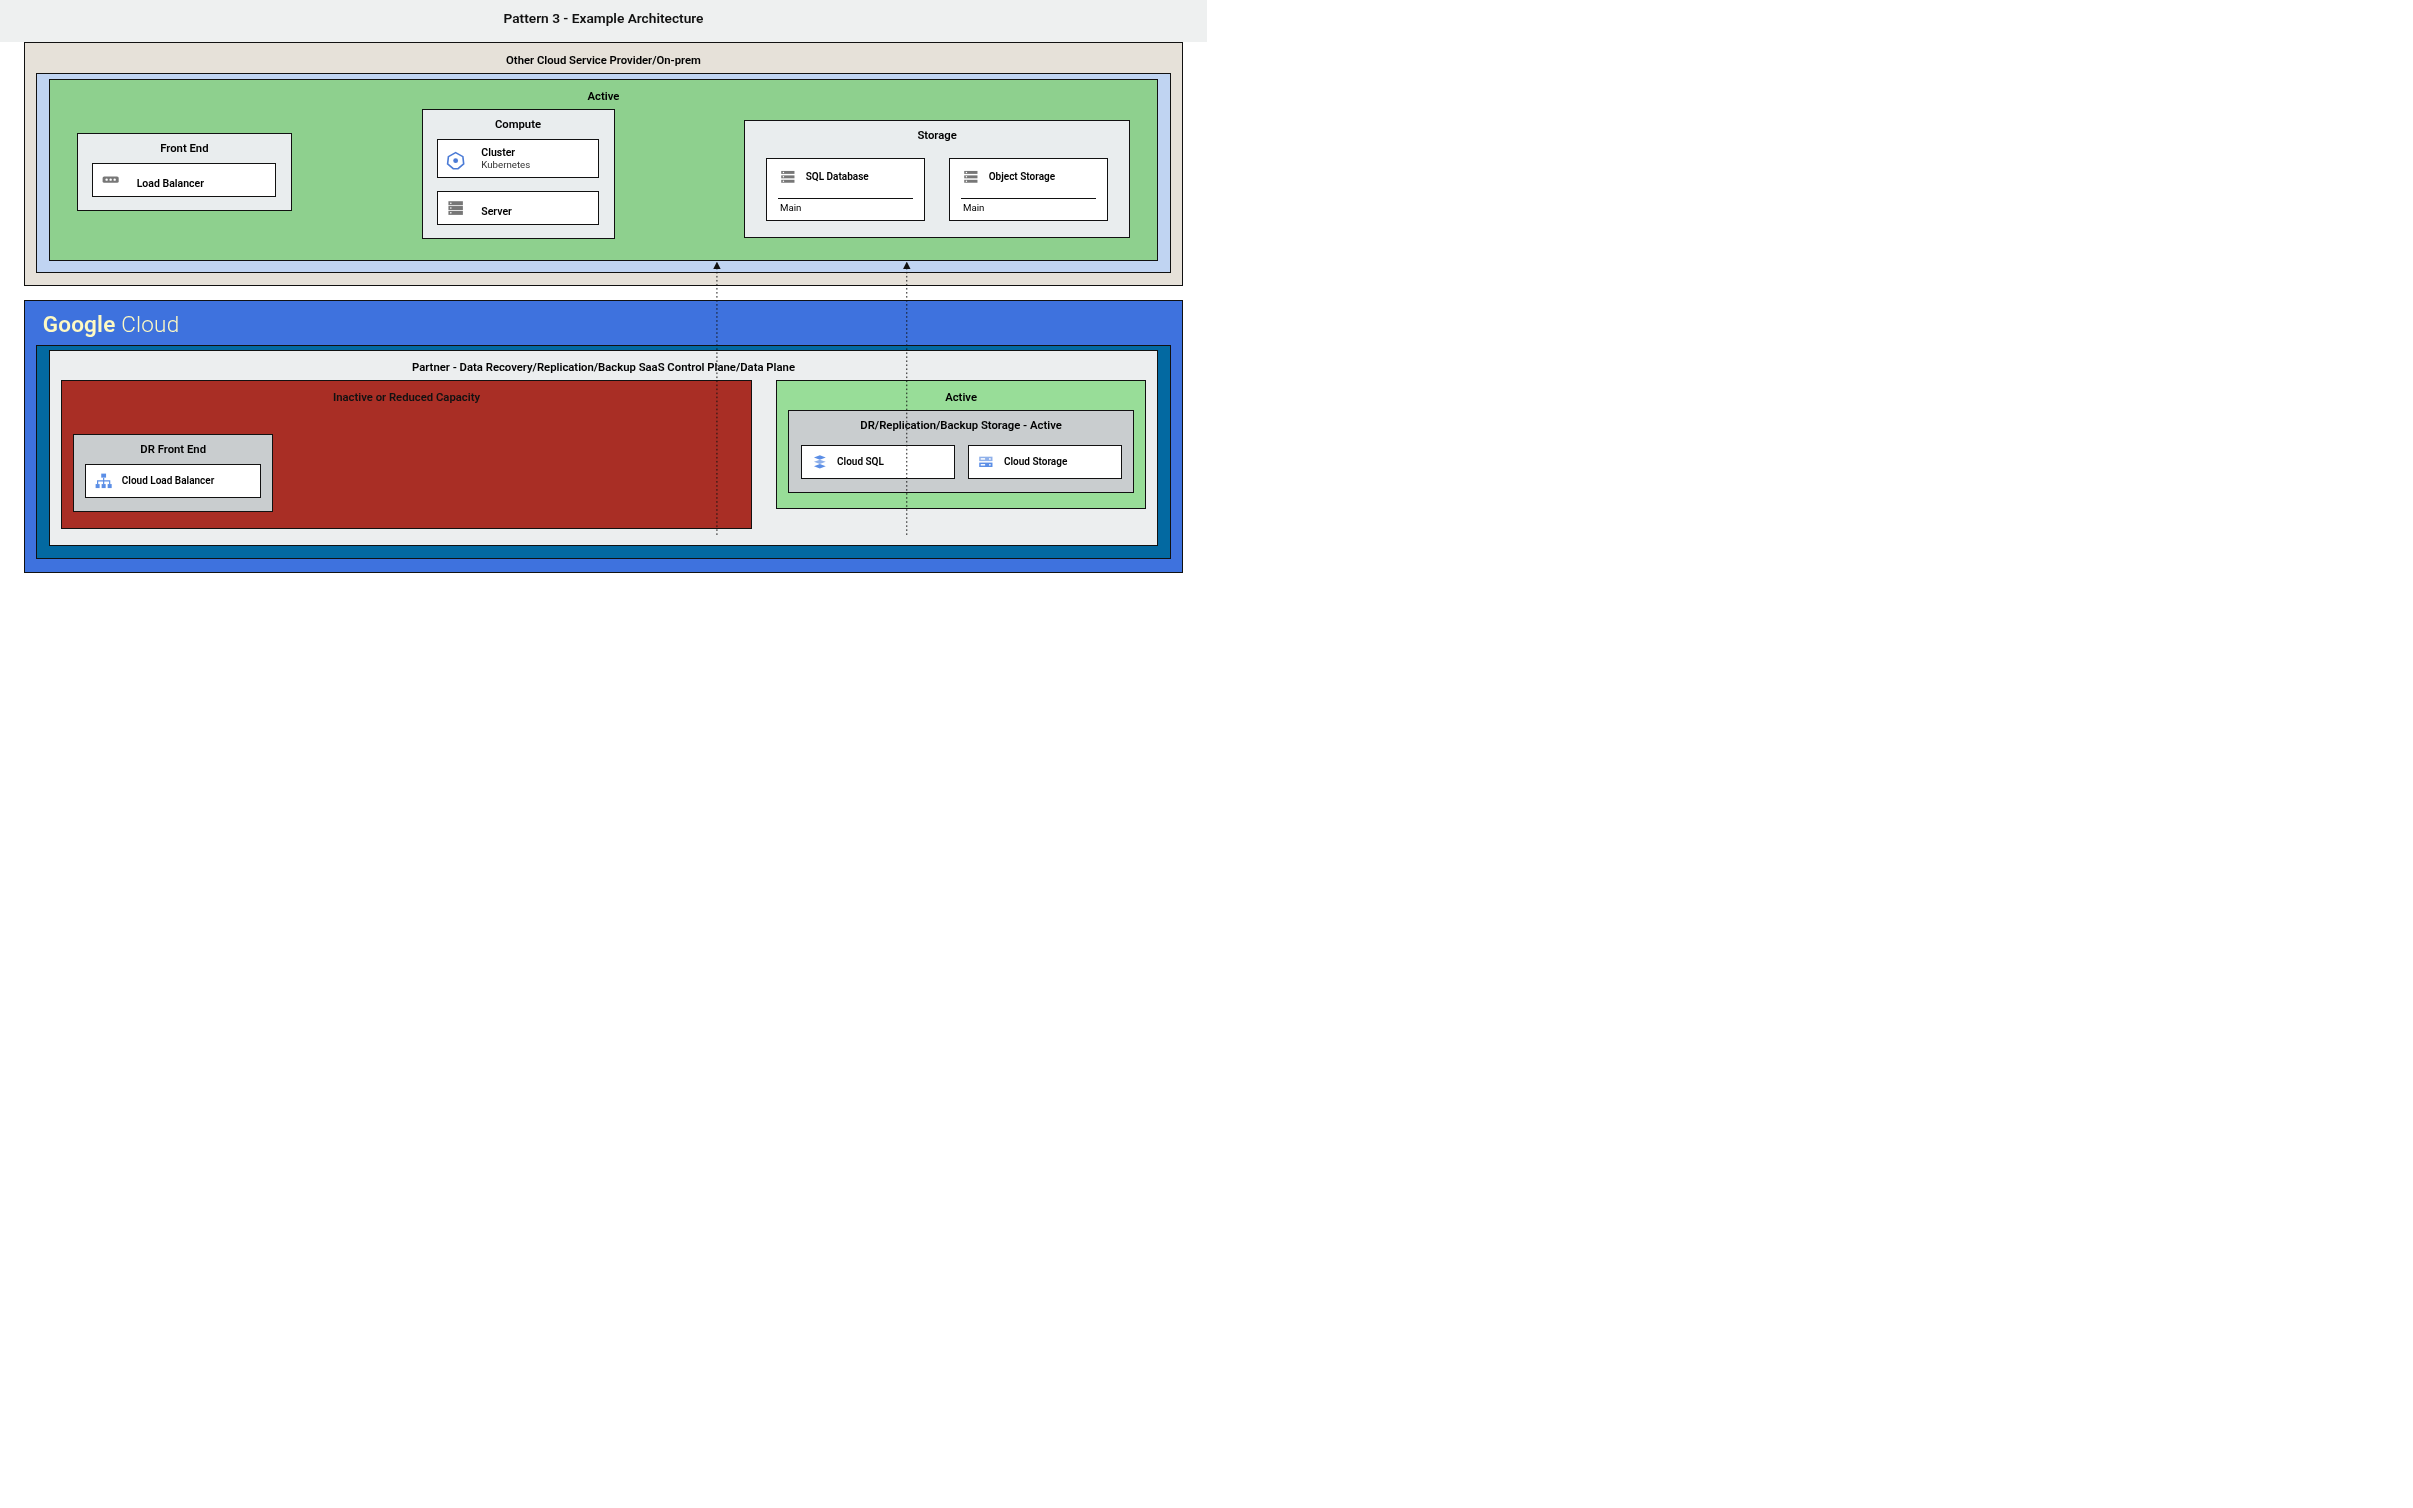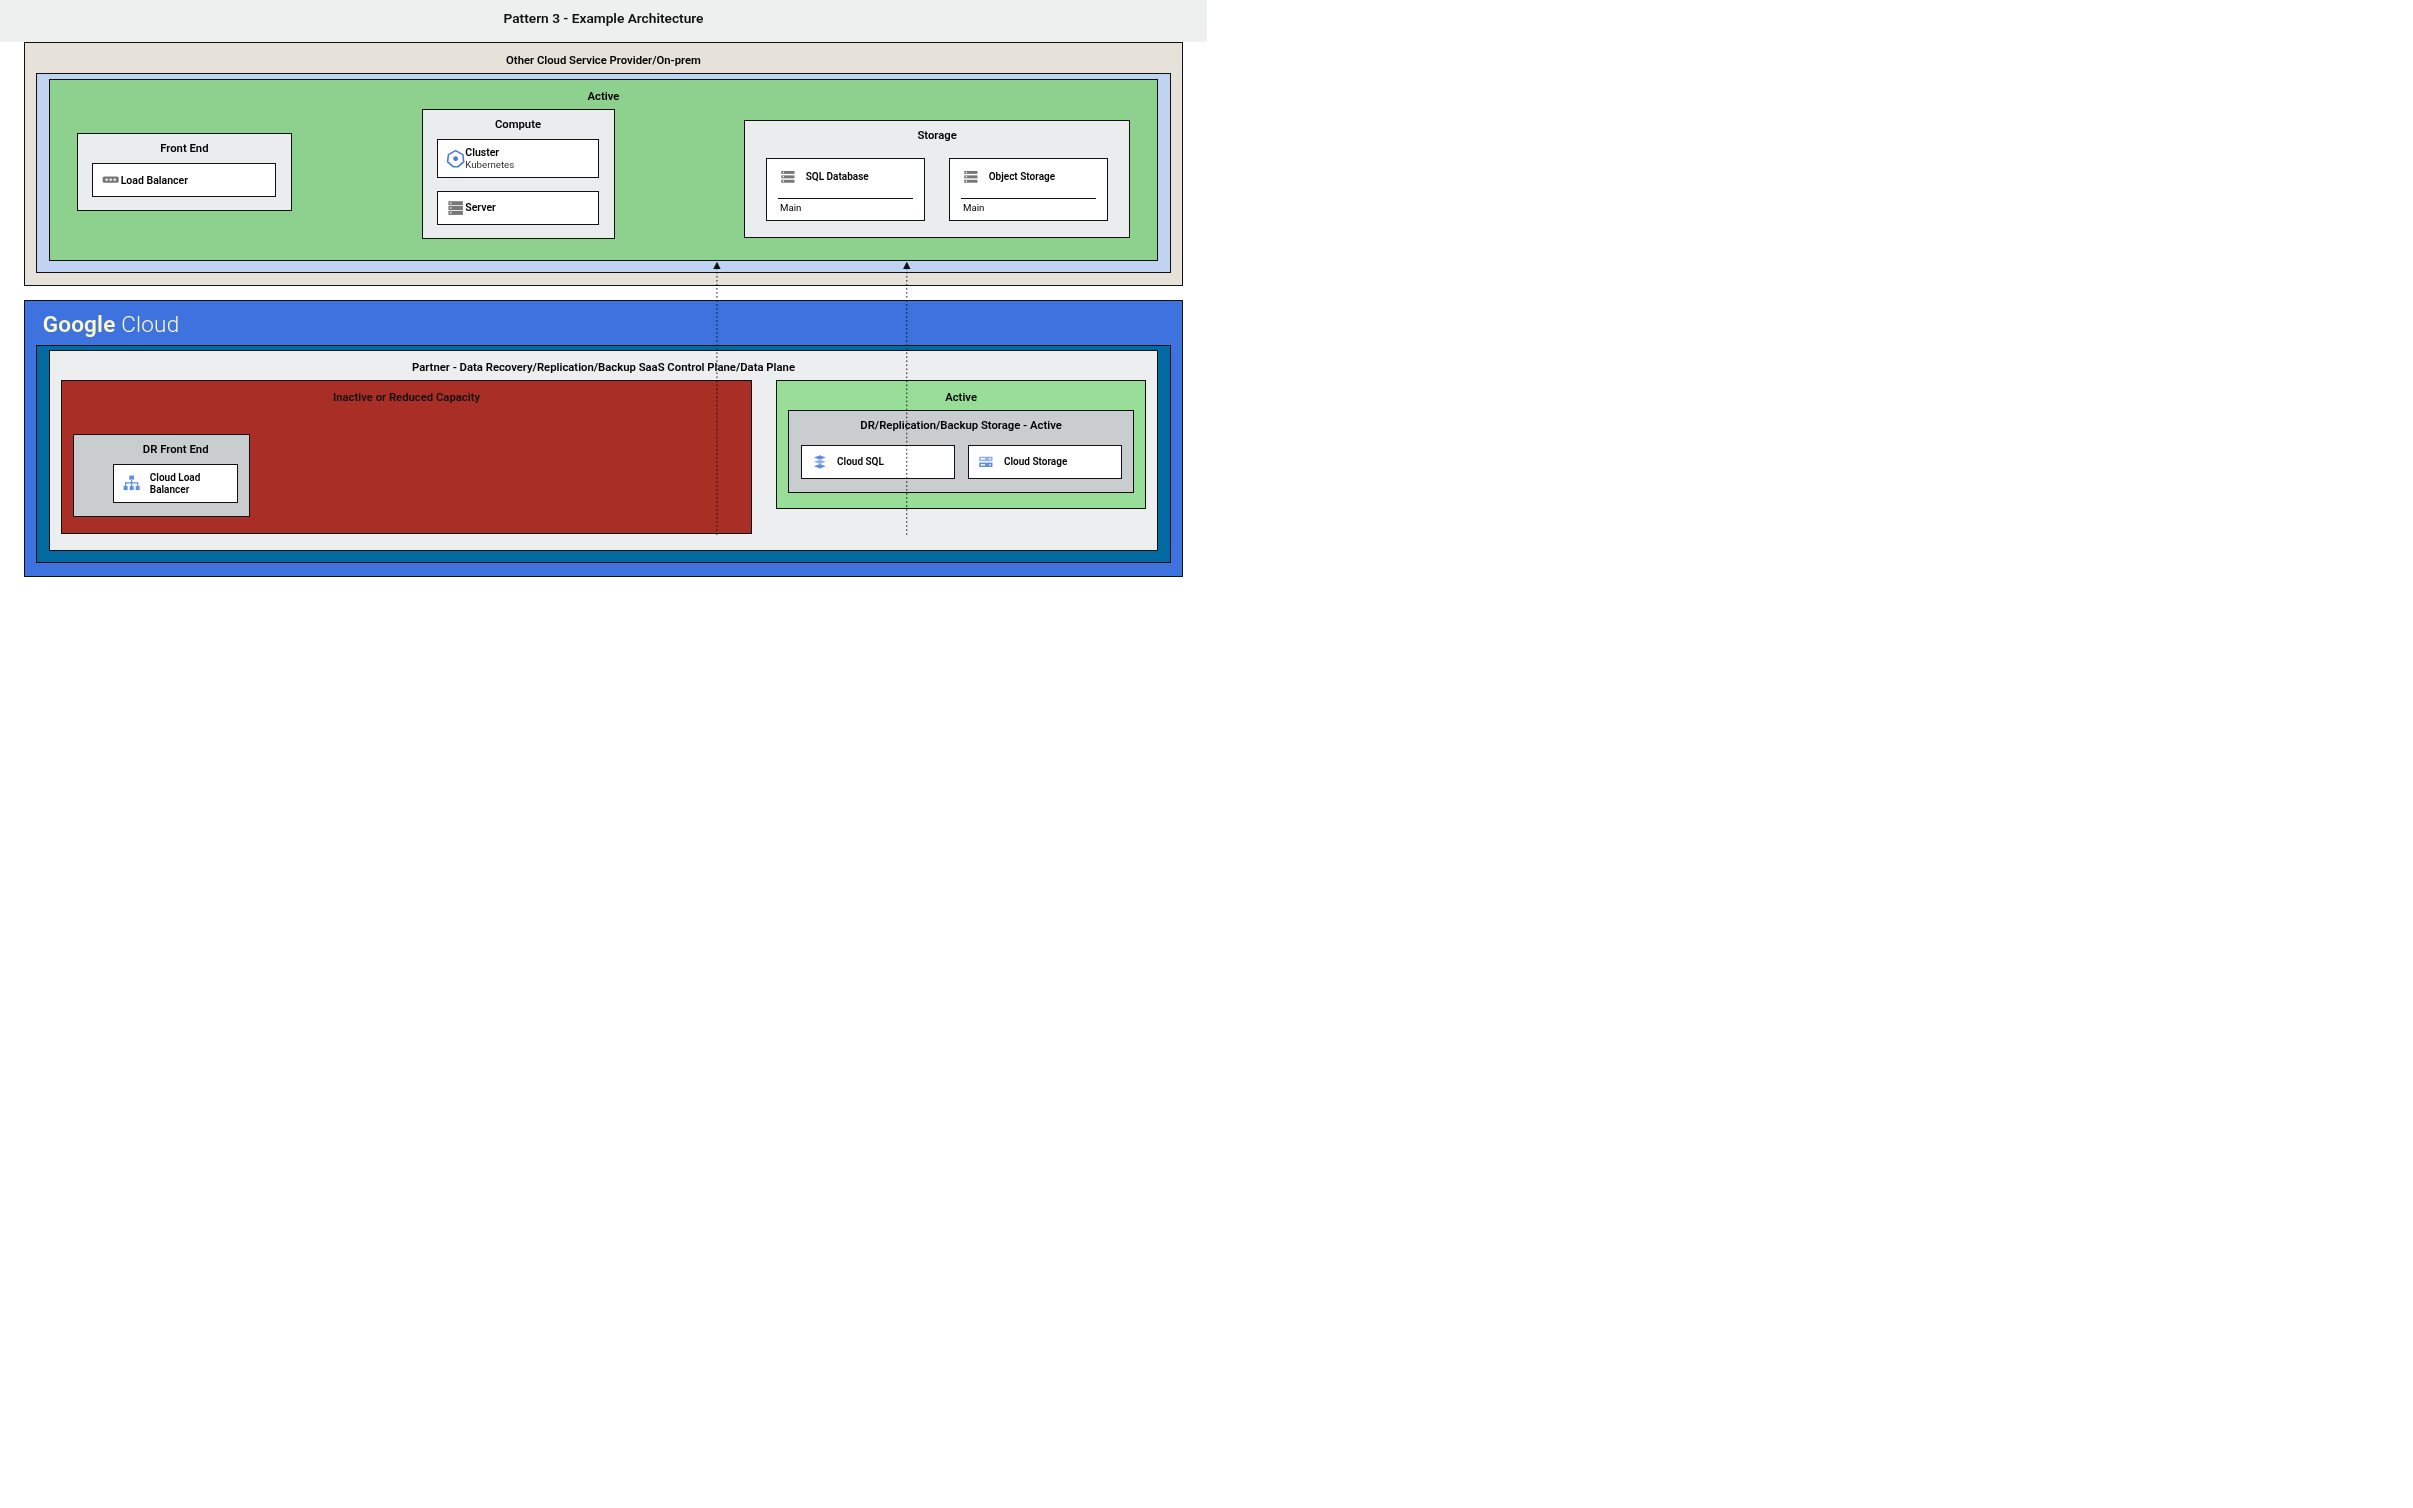--- a/index.html
+++ b/index.html
@@ -30,21 +30,21 @@
   .spacer { height: 14.5px; }
 
   
   .top-region { background: #e6e1d9; padding: 6.4px 11.3px 11.3px 11.3px; }
   .region-label { text-align:center; font-weight:600; font-size:11.3px; padding: 4.8px 0 6.4px; }
   .blue-box { background:#c0d4f2; border:1.6px solid #111; padding: 4.8px 11.3px 11.3px 11.3px; }
   .green-box { background:#8ed08e; border:1.6px solid #111; padding: 4.8px 11.3px 21px 11.3px; }
   .columns { display:flex; gap:32px; align-items:flex-start; justify-content:space-between; padding: 0 16px;}
   .panel { background:#e9edee; border:1.6px solid #111; }
   .panel-title { text-align:center; font-weight:600; font-size:11.3px; padding:8px 4.8px; }
-  .item-box { background:#fff; border:1.6px solid #111; display:flex; align-items:center; gap:0; padding:6.4px 8px; margin:0 14.5px 13px 14.5px; }
+  .item-box { background:#fff; border:1.6px solid #111; display:flex; align-items:flex-end; gap:16px; padding:6.4px 8px; margin:0 14.5px 13px 14.5px; }
   .item-title { font-weight:600; font-size:10.5px; }
   .item-sub { font-size:9.7px; color:#333; }
   .storage-inner { display:flex; gap:24px; padding: 8px 21px 16px 21px; }
   .storage-card { background:#fff; border:1.6px solid #111; flex:1; padding:8px 11.3px 6.4px 11.3px; }
   .storage-head { display:flex; align-items:center; gap:8px; font-weight:600; font-size:10px; }
   .storage-rule { border:0; border-top:1.6px solid #111; margin:11.3px 0 3.2px 0;}
   .storage-foot { font-size:9.7px; padding-left:1.6px;}
 
   
   .bottom-region { background:#3e72de; padding: 4.8px 11.3px 13px 11.3px; }
@@ -63,21 +63,21 @@
   .white-item .item-title { font-size:10px; line-height:1.2;}
   .storage2 { display:flex; gap:13px; padding: 4.8px 11.3px 9.7px 11.3px;}
   .icon { width:19.3px; height:19.3px; display:flex; align-items:center; justify-content:center; flex:0 0 19.3px;}
 
   
   .fe-panel { width: 215px; margin-top: 24px;}
   .compute-panel { width: 193px;}
   .storage-panel { width: 386px; margin-top: 11.3px;}
 
   
-  .dr-fe { width: 177px; margin-top: 24px; padding-left: 28px;}
+  .dr-fe { width: 200px; margin-top: 24px;}
   .dr-compute { width: 177px;}
 
   
   .arrow-layer { position:absolute; left:0; top:0; width:1207px; pointer-events:none;}
 </style>
 </head>
 <body>
 
 <div class="canvas">
 

